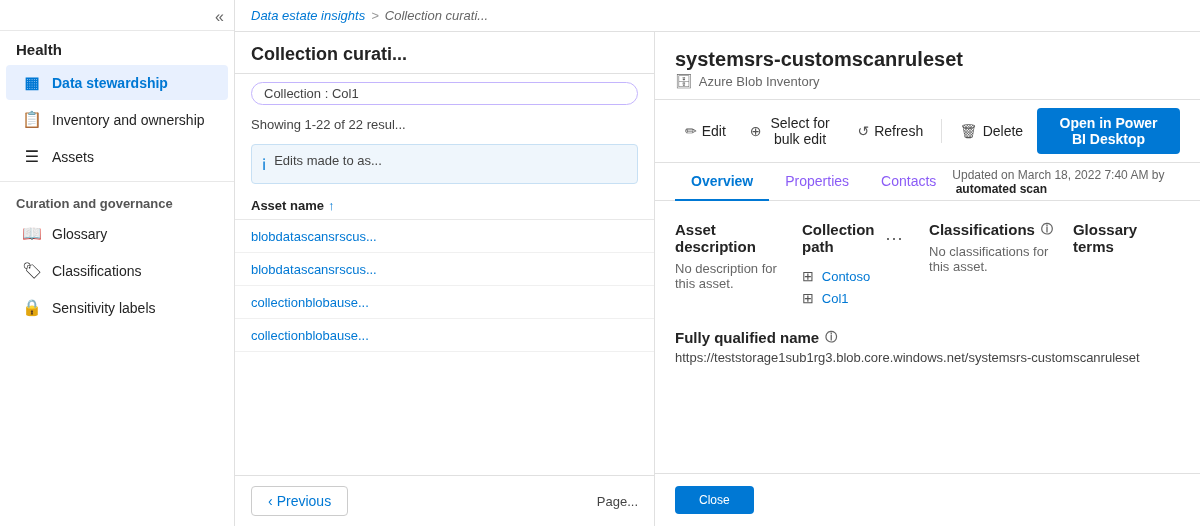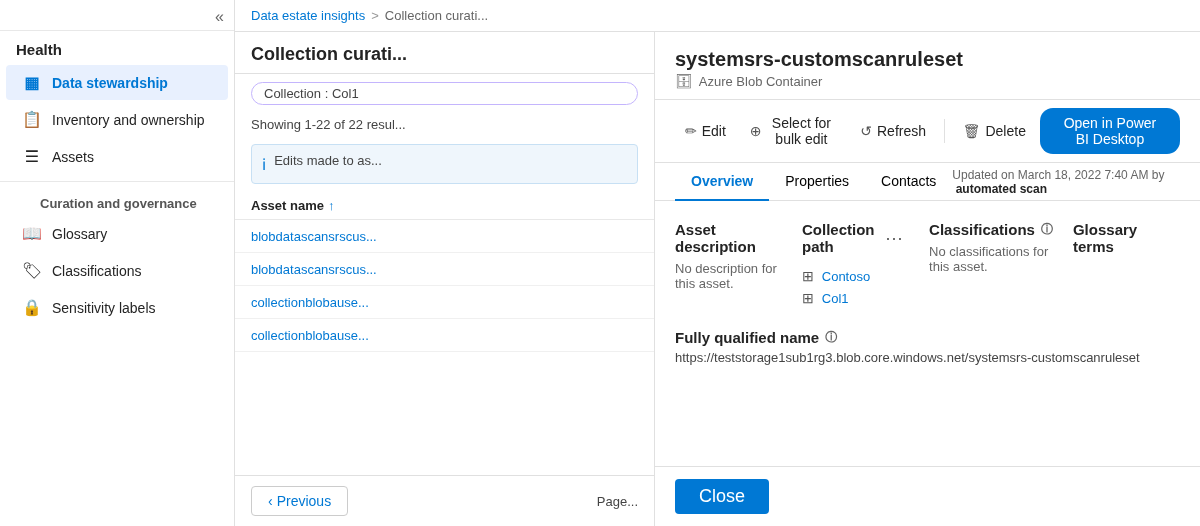--- a/index.html
+++ b/index.html
@@ -41,21 +41,20 @@
       margin: 1px 6px;
     }
     .sidebar-item.active { background: #e8f0fe; color: #0078d4; font-weight: 600; }
     .sidebar-item .icon { font-size: 16px; width: 20px; text-align: center; }
     .sidebar-divider { height: 1px; background: #e8e8e8; margin: 6px 0; }
     .sidebar-sub-header {
       padding: 8px 16px 4px;
       font-size: 13px;
       font-weight: 600;
       color: #555;
-      margin-left: 24px;
     }
 
     
     .main {
       flex: 1;
       display: flex;
       flex-direction: column;
       height: 100%;
       overflow: hidden;
     }
@@ -63,20 +62,21 @@
     
     .breadcrumb {
       display: flex;
       align-items: center;
       padding: 8px 16px;
       font-size: 13px;
       color: #666;
       border-bottom: 1px solid #e0e0e0;
       background: #fff;
       gap: 6px;
+      font-style: italic;
     }
     .breadcrumb-link { color: #0078d4; cursor: pointer; }
     .breadcrumb-sep { color: #999; }
 
     
     .content-area {
       display: flex;
       flex: 1;
       overflow: hidden;
     }
@@ -212,40 +212,40 @@
       border-radius: 4px;
     }
     .toolbar-btn .btn-icon { font-size: 14px; color: #555; }
     .toolbar-sep { width: 1px; height: 24px; background: #e0e0e0; margin: 0 4px; }
     .open-powerbi-btn {
       margin-left: auto;
       padding: 7px 16px;
       background: #0078d4;
       color: #fff;
       border: none;
-      border-radius: 13px;
+      border-radius: 4px;
       cursor: pointer;
       font-size: 14px;
-      font-weight: 400;
+      font-weight: 700;
     }
 
     
     .tabs-bar {
       display: flex;
       align-items: center;
       padding: 0 20px;
       border-bottom: 1px solid #e0e0e0;
       justify-content: space-between;
     }
     .tabs-left { display: flex; gap: 0; }
     .tab {
       padding: 10px 16px;
       font-size: 14px;
       cursor: pointer;
-      color: #000000;
+      color: #8b5cf6;
       border-bottom: 2px solid transparent;
       margin-bottom: -1px;
     }
     .tab.active {
       color: #0078d4;
       border-bottom: 2px solid #0078d4;
       font-weight: 600;
     }
     .updated-text {
       font-size: 12px;
@@ -320,21 +320,21 @@
       display: flex;
       gap: 10px;
     }
     .close-btn {
       padding: 7px 24px;
       background: #0078d4;
       color: #fff;
       border: none;
       border-radius: 4px;
       cursor: pointer;
-      font-size: 18px;
+      font-size: 12px;
     }
 
     .ellipsis-btn {
       background: none;
       border: none;
       cursor: pointer;
       font-size: 18px;
       color: #555;
       padding: 0 6px;
     }
@@ -434,21 +434,21 @@
         <span class="page-indicator">Page...</span>
       </div>
     </div>
 
     <div class="detail-panel">
 
       <div class="detail-header">
         <div class="detail-title">systemsrs-customscanruleset</div>
         <div class="detail-subtitle">
           <span class="icon">🗄</span>
-          <span>Azure Blob Container</span>
+          <span>Azure Blob Inventory</span>
         </div>
       </div>
 
       <div class="action-toolbar">
         <button class="toolbar-btn">
           <span class="btn-icon">✏</span>
           <span>Edit</span>
         </button>
 
         <button class="toolbar-btn">

